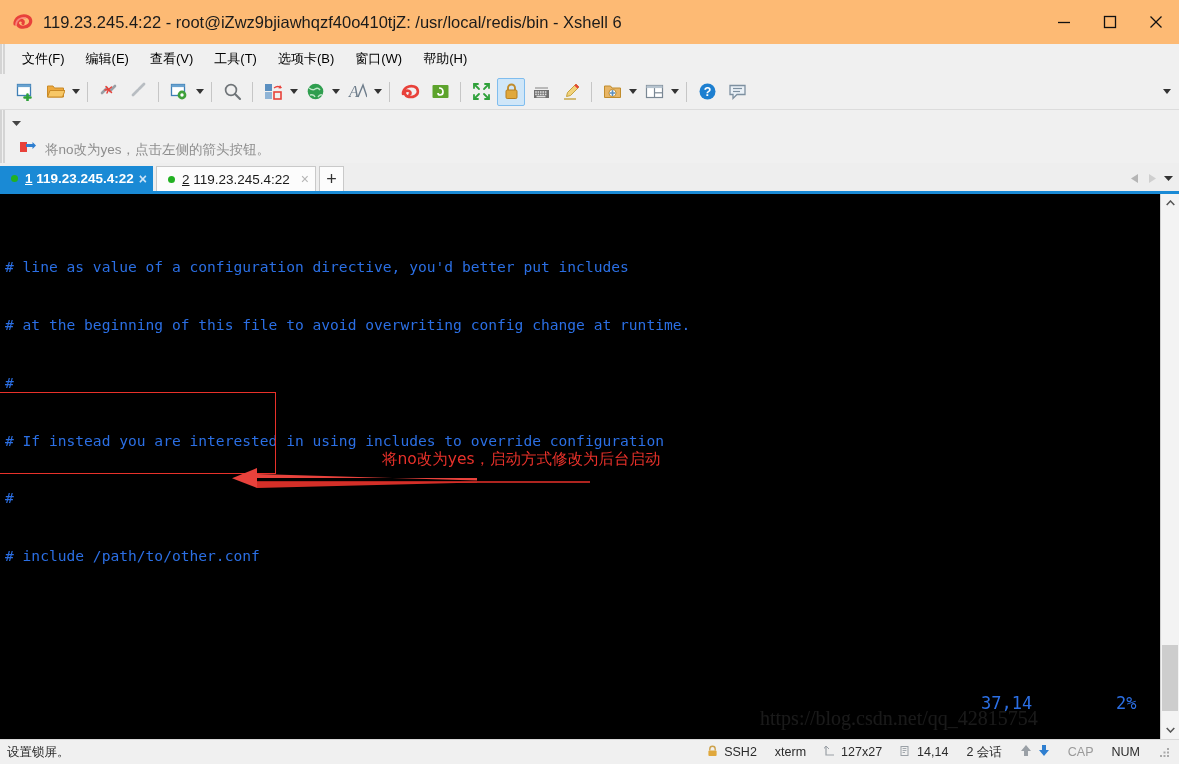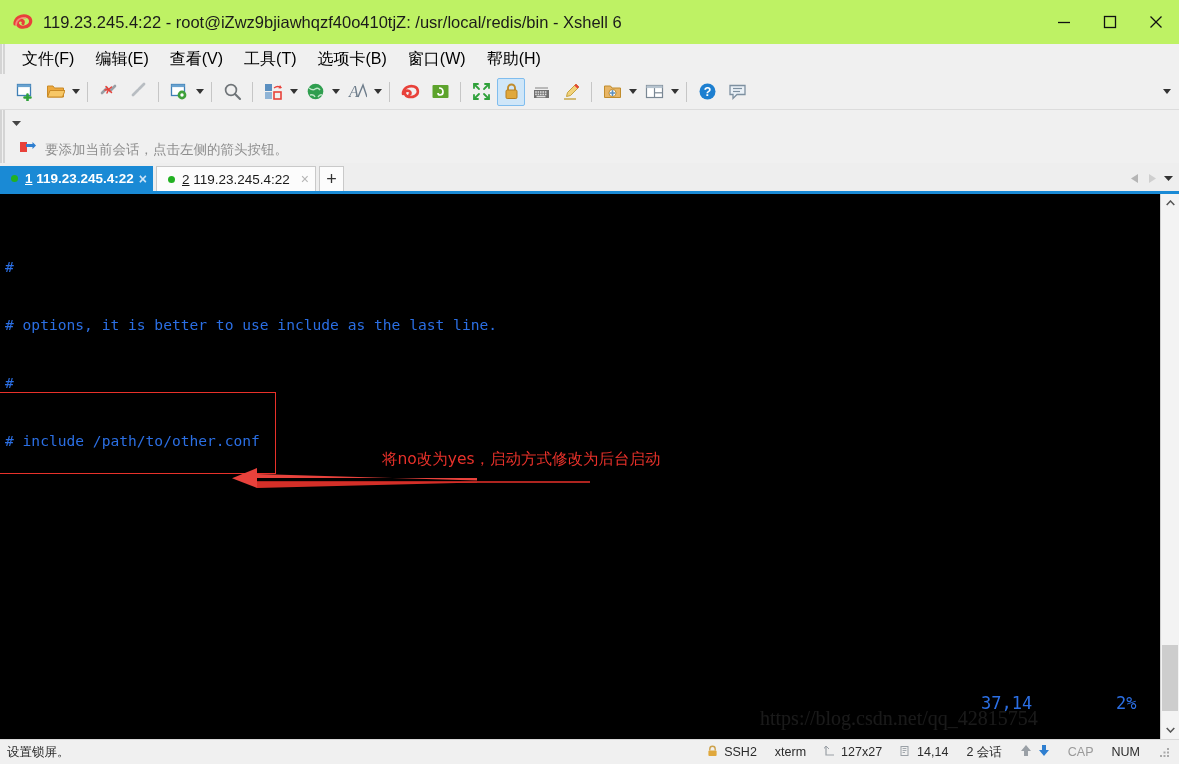--- a/index.html
+++ b/index.html
@@ -13,21 +13,21 @@
     position: relative;
     width: 1179px; height: 764px;
     background: #f0f0f0;
     display: flex;
     flex-direction: column;
   }
 
   
   .titlebar {
     height: 44px;
-    background: #bef264;
+    background: #fdba74;
     display: flex;
     align-items: center;
     flex: 0 0 auto;
   }
   .titlebar-icon {
     width: 22px; height: 22px;
     margin-left: 12px; margin-right: 9px;
     flex: 0 0 auto;
     position: relative;
   }
@@ -49,21 +49,21 @@
   .menubar {
     height: 30px;
     background: #f0f0f0;
     display: flex;
     align-items: center;
     padding-left: 17px;
     flex: 0 0 auto;
     border-left: 5px double #d4d4d4;
   }
   .menu-item {
-    font-size: 16px;
+    font-size: 13px;
     color: #000;
     padding: 3px 11px 3px 0px;
     margin-right: 10px;
     white-space: nowrap;
   }
 
   
   .toolbar {
     height: 35px;
     background: #f0f0f0;
@@ -588,21 +588,21 @@
     </div>
   </div>
 
   <div class="noticebar">
     <span>
       <svg width="17" height="14" viewBox="0 0 17 14">
         <path d="M1 1 L8 1 L8 11 L1 11 Z" fill="#e8413a"></path>
         <path d="M7 3 L13.5 3 L13.5 1 L17 4.5 L13.5 8 L13.5 6 L7 6 Z" fill="#2f7fd0"></path>
       </svg>
     </span>
-    <span class="notice-text">要添加当前会话，点击左侧的箭头按钮。</span>
+    <span class="notice-text">将no改为yes，点击左侧的箭头按钮。</span>
   </div>
 
   <div class="tabbar">
     <div class="tab sel">
       <span class="tab-dot"></span>
       <span class="tab-label"><span class="idx">1</span>&nbsp;<span>119.23.245.4:22</span></span>
       <span class="tab-close">×</span>
     </div>
     <div class="tab unsel">
       <span class="tab-dot"></span>
@@ -626,22 +626,24 @@
         <svg width="9" height="5" viewBox="0 0 9 5">
             <path d="M0 0 L9 0 L4.5 5 Z" fill="#333"></path>
           </svg>
       </span>
     </div>
   </div>
 
   <div class="term-wrap">
     <div class="terminal">
 
+      <div class="tl c-comment"># line as value of a configuration directive, you'd better put includes</div>
+      <div class="tl c-comment"># at the beginning of this file to avoid overwriting config change at runtime.</div>
       <div class="tl c-comment">#</div>
-      <div class="tl c-comment"># options, it is better to use include as the last line.</div>
+      <div class="tl c-comment"># If instead you are interested in using includes to override configuration</div>
       <div class="tl c-comment">#</div>
       <div class="tl c-comment"># include /path/to/other.conf</div>
       <div class="tl c-comment"></div>
       
       
       
       
       
       
       

